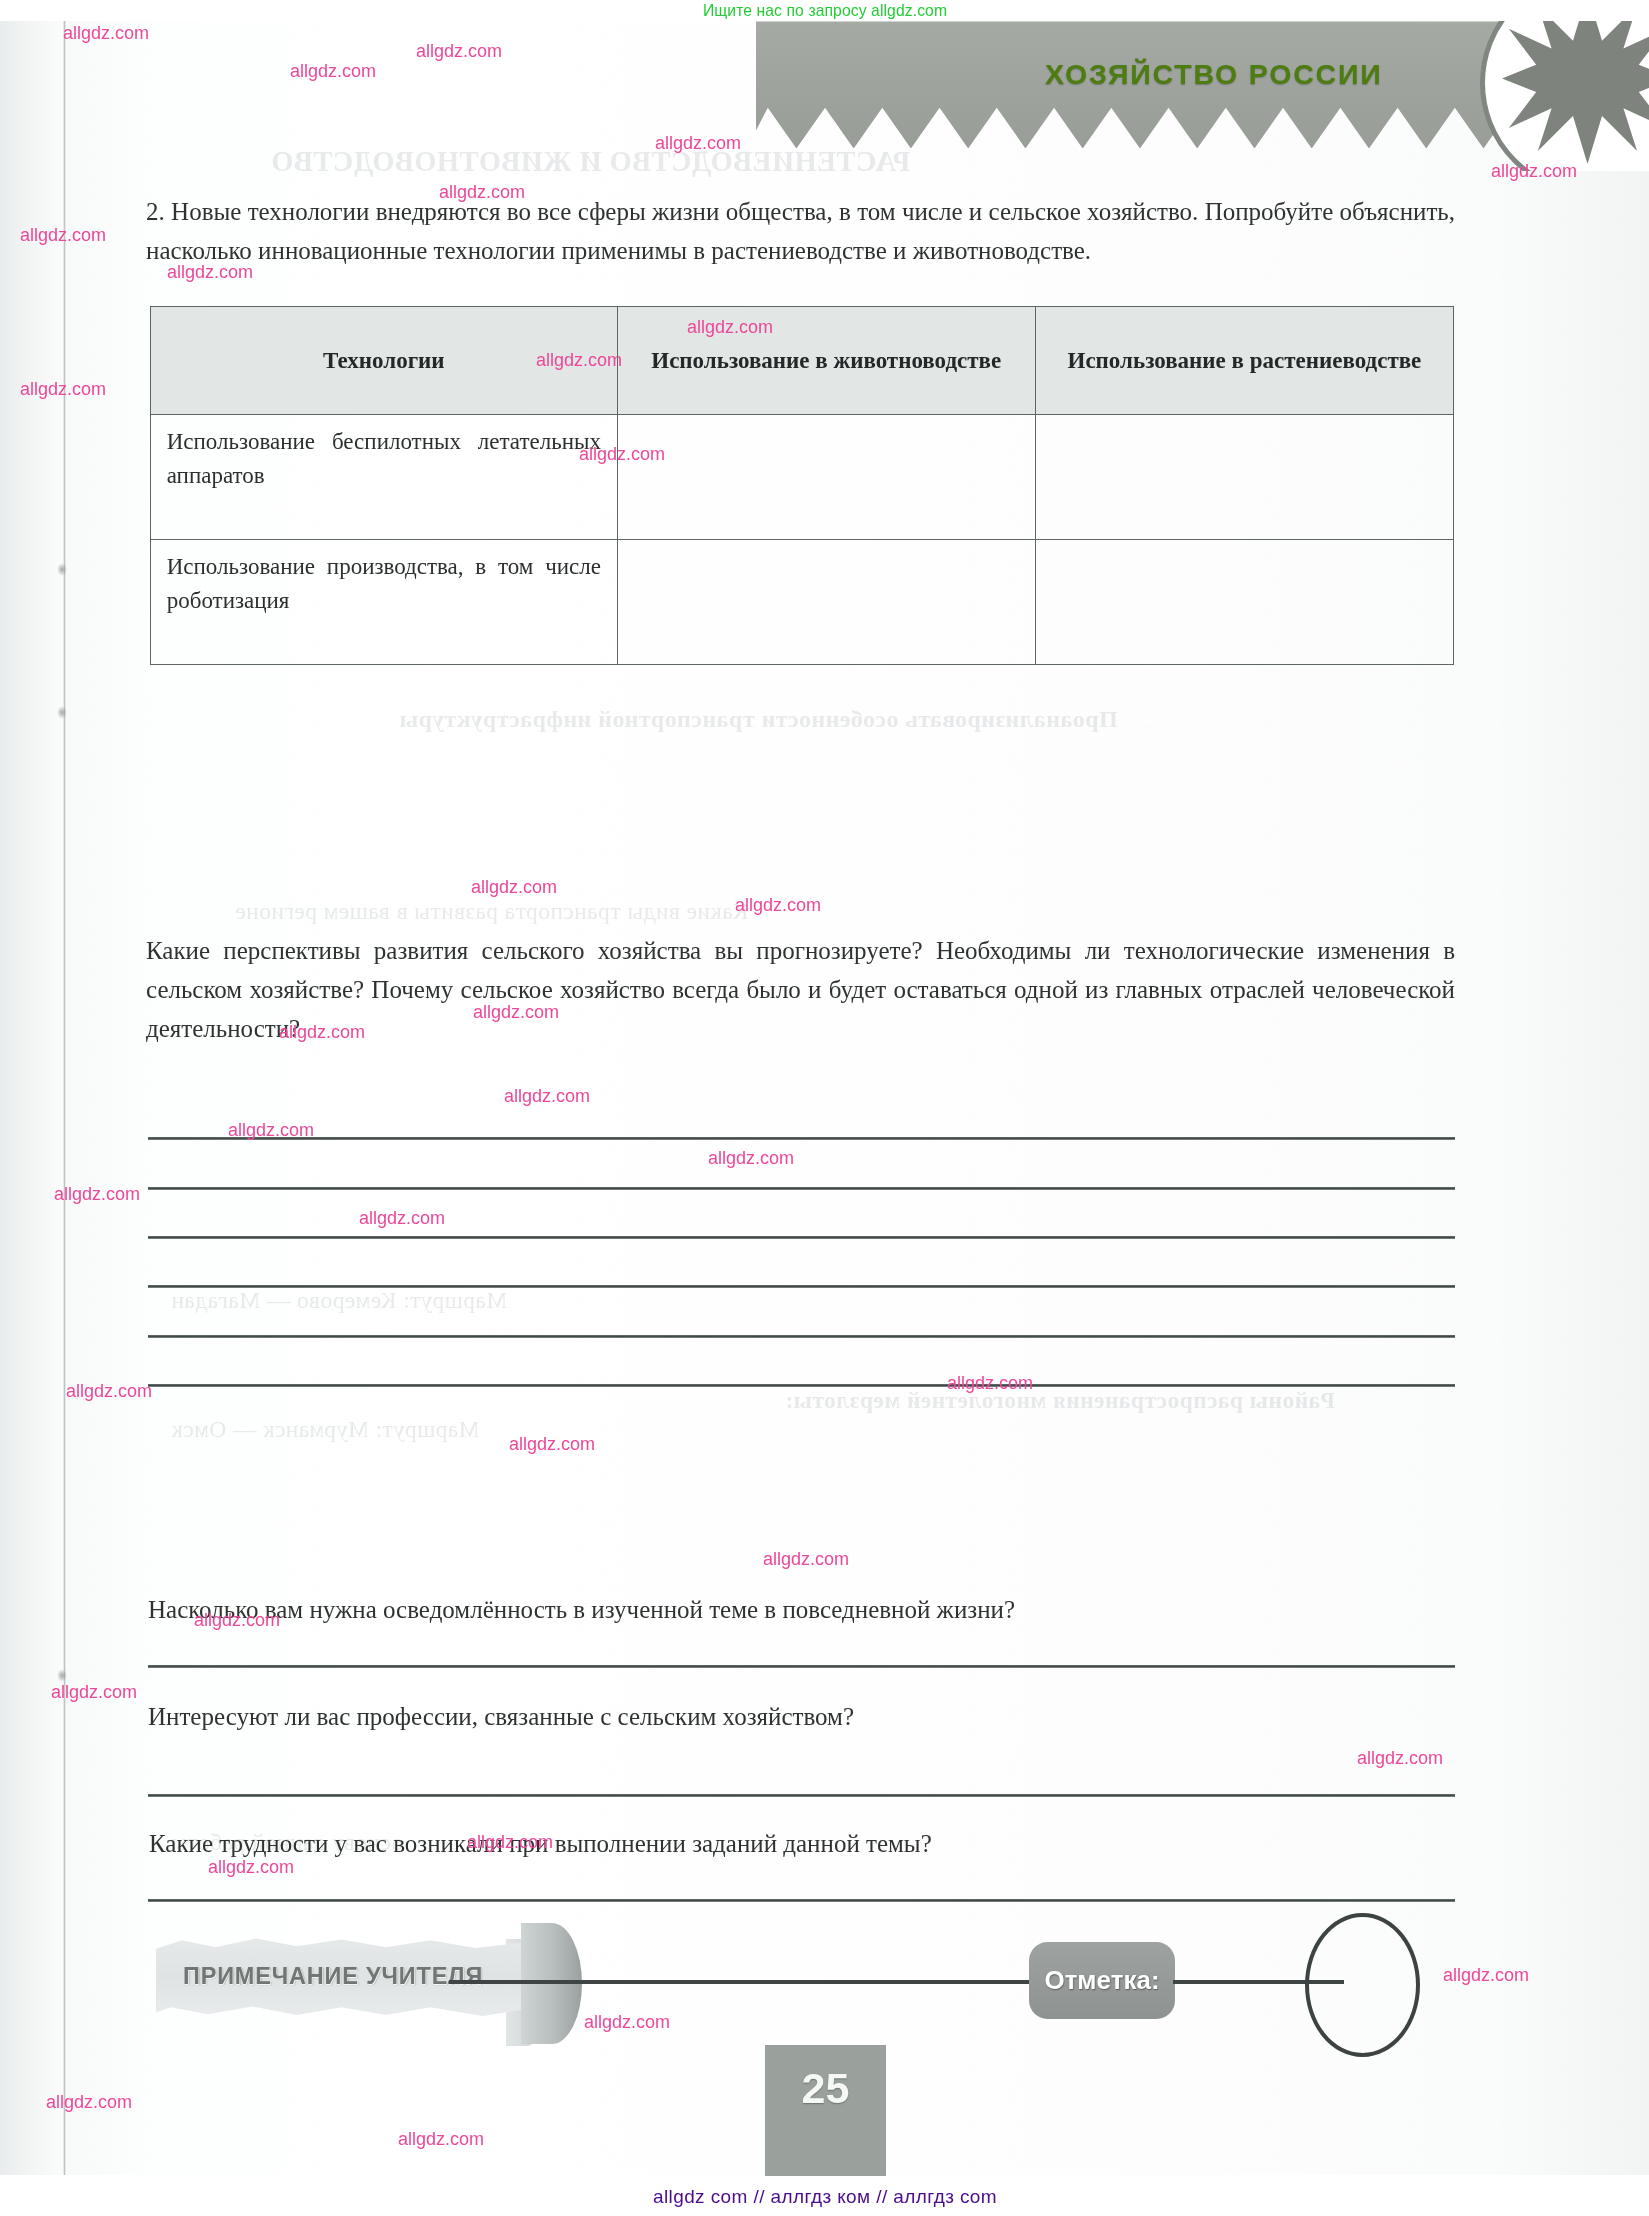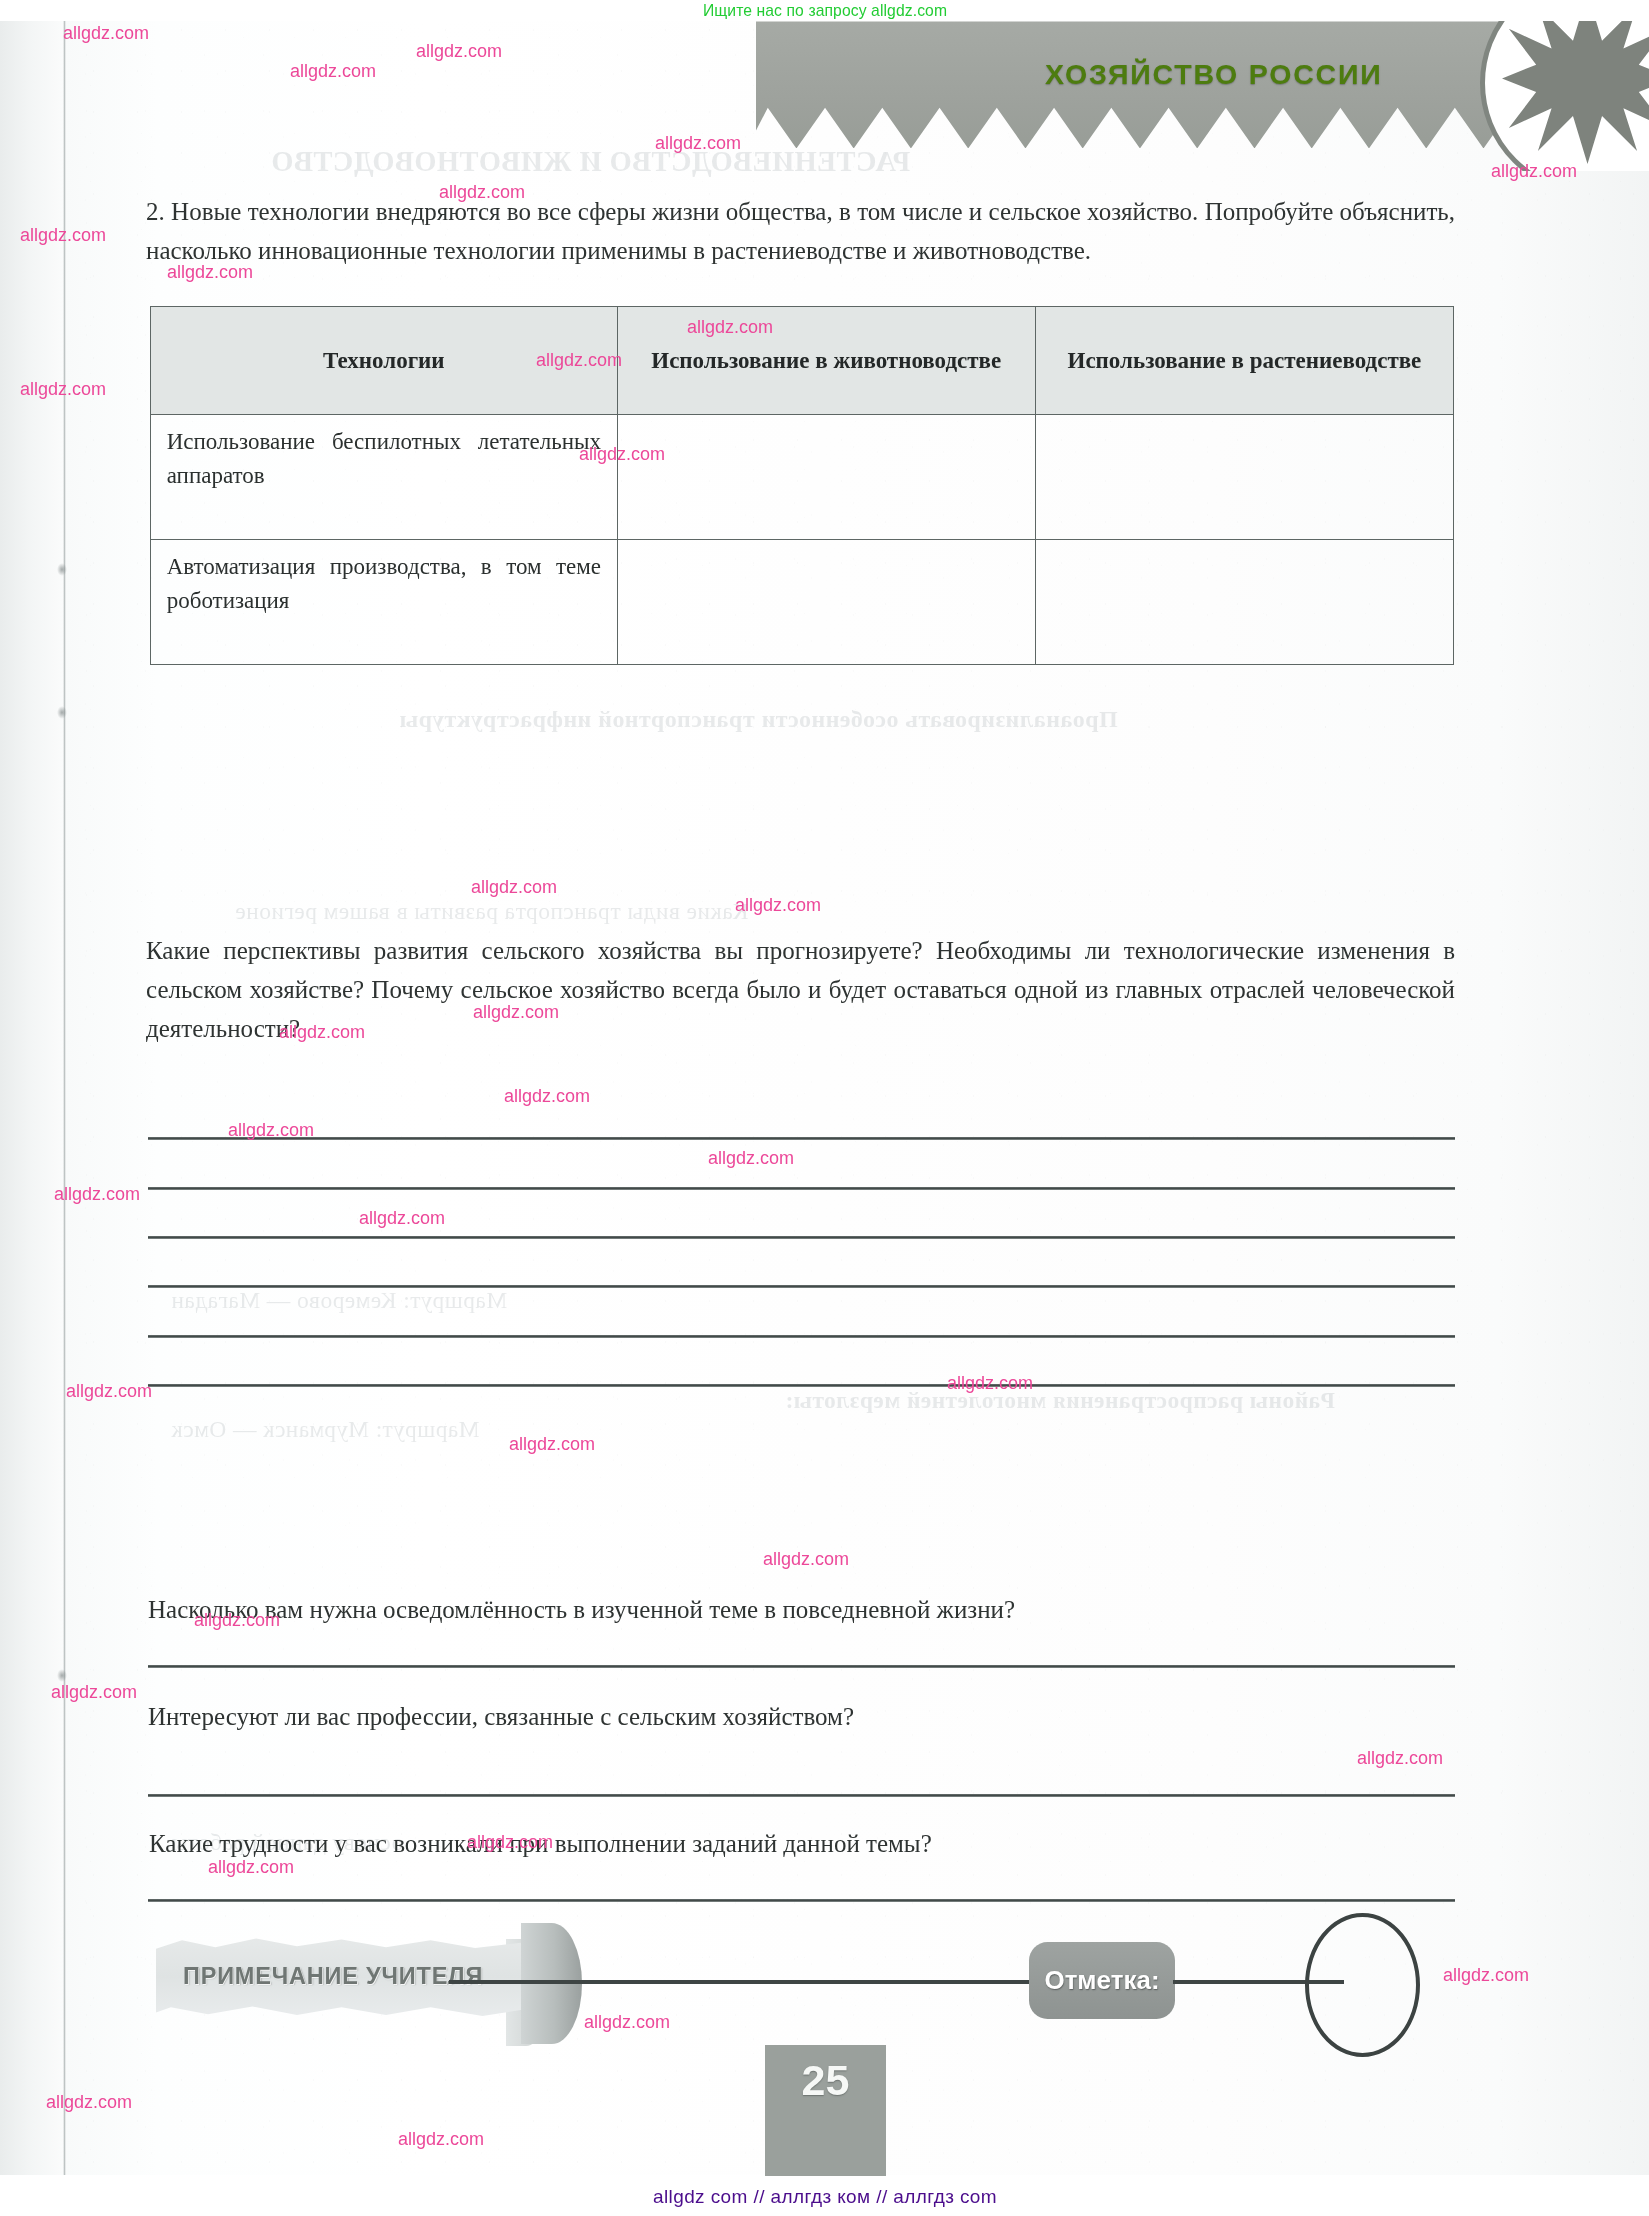--- a/index.html
+++ b/index.html
@@ -205,21 +205,21 @@
   .mark-circle{
     position:absolute;width:107px;height:136px;border-radius:50%;
     border:4.3px solid #3c4342;background:transparent;
   }
 
   
   .pagenum{
     position:absolute;left:765px;top:2024px;width:121px;height:159px;
     background:#9aa09c;
     display:flex;align-items:flex-start;justify-content:center;
-    padding-top:11px;
+    padding-top:19px;
     box-sizing:border-box;
   }
   .pagenum span{
     font-family:"Liberation Sans", sans-serif;
     font-weight:700;font-size:43px;color:#f6f8f6;
     text-shadow:0 0.7px 1.4px rgba(70,75,72,.55);
   }
 
   
   .footer{
@@ -299,21 +299,21 @@
         <th class="col-c">Использование в растениеводстве</th>
       </tr>
     </thead>
     <tbody>
       <tr>
         <td>Использование беспилотных летательных аппаратов</td>
         <td></td>
         <td></td>
       </tr>
       <tr>
-        <td>Автоматизация производства, в том теме роботизация</td>
+        <td>Использование производства, в том числе роботизация</td>
         <td></td>
         <td></td>
       </tr>
     </tbody>
   </table>
 
   <div class="para" style="left:146px;top:910px;width:1309px;">Какие перспективы развития сельского хозяйства вы прогнозируете? Необходимы ли технологические изменения в сельском хозяйстве? Почему сельское хозяйство всегда было и будет оставаться одной из главных отраслей человеческой деятельности?</div>
 
   <div class="rule" style="left:148px;top:1116px;width:1307px;"></div>
   <div class="rule" style="left:148px;top:1166px;width:1307px;"></div>

